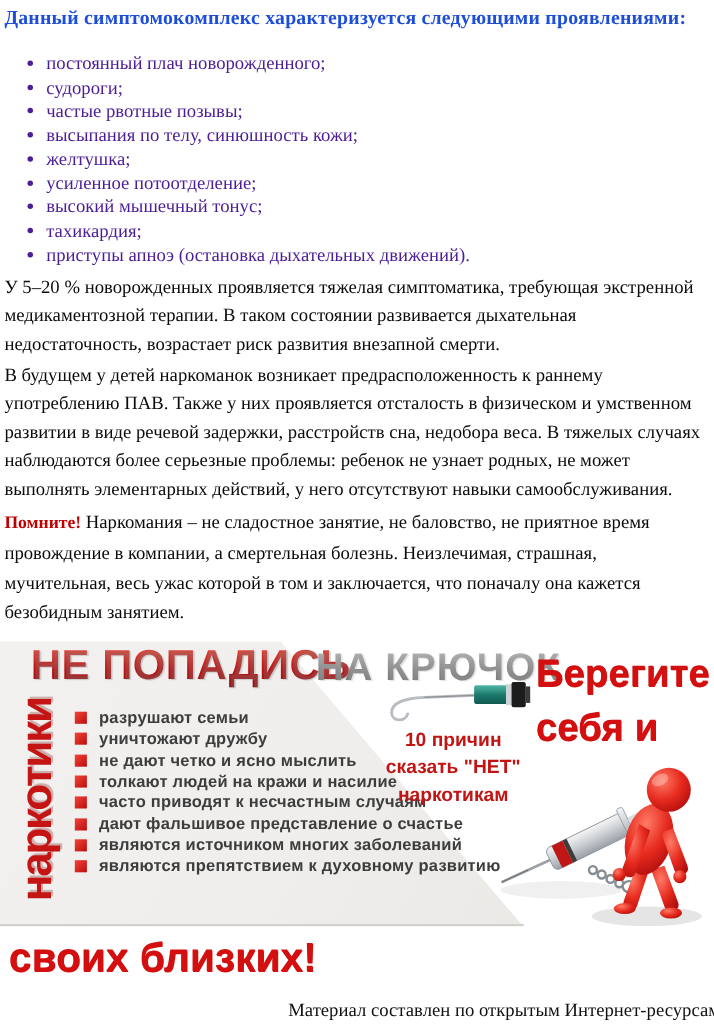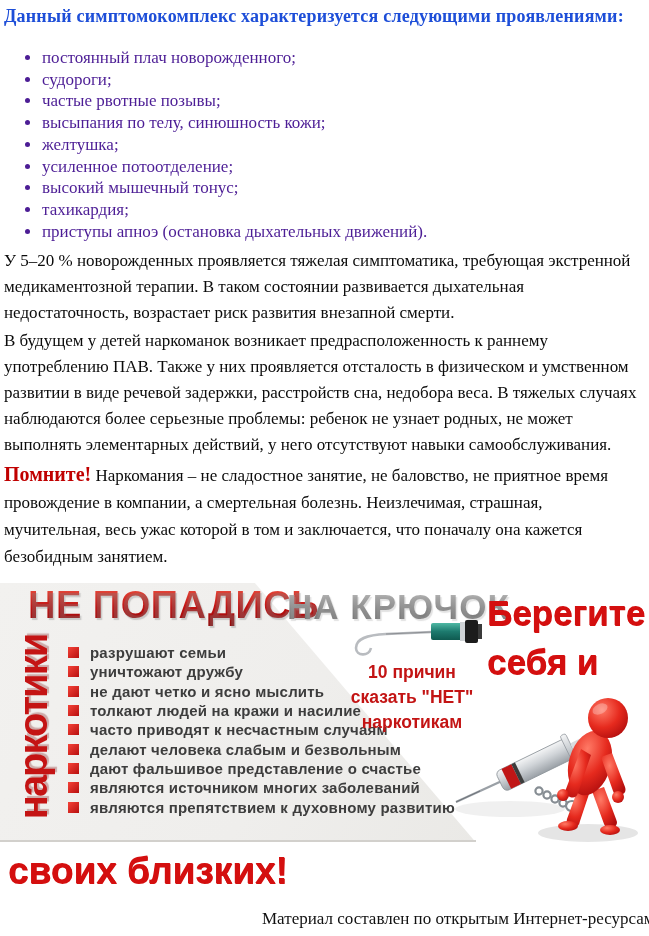--- a/index.html
+++ b/index.html
@@ -16,21 +16,21 @@
   }
   ul.symptoms{
     margin:20px 0 4px 0;padding:0 0 0 38px;list-style:disc outside;
     color:#4c1d95;font-size:17px;
   }
   ul.symptoms li{line-height:21.7px;}
   .para{font-size:17px;line-height:26px;margin:0 0 0 0;color:#0b0b0b;}
   .para.p1{margin-top:6px;}
   .para.p2{margin-top:2px;}
   .para.p3{margin-top:3px;line-height:27px;}
-  .remember{color:#c00000;font-weight:bold;font-size:20px;}
+  .remember{color:#c00000;font-weight:bold;font-size:16px;}
   
   .artwork{position:absolute;left:0;top:583px;width:649px;height:353px;}
   .poster-bg{
     position:absolute;left:0;top:0;width:481px;height:257px;
     background:linear-gradient(120deg,#f2f1ef 0%,#efeeec 60%,#eae9e6 100%);
     clip-path:polygon(0 0,53% 0,98.5% 100%,0 100%);
   }
   .poster-bottomline{
     position:absolute;left:0;top:257px;width:476px;height:2px;background:#d2d0cc;
   }
@@ -131,24 +131,20 @@
         <span class="sq"></span>
         <span>не дают четко и ясно мыслить</span>
       </li>
     <li>
         <span class="sq"></span>
         <span>толкают людей на кражи и насилие</span>
       </li>
     <li>
         <span class="sq"></span>
         <span>часто приводят к несчастным случаям</span>
-      </li>
-    <li>
-        <span class="sq"></span>
-        <span>делают человека слабым и безвольным</span>
       </li>
     <li>
         <span class="sq"></span>
         <span>дают фальшивое представление о счастье</span>
       </li>
     <li>
         <span class="sq"></span>
         <span>являются источником многих заболеваний</span>
       </li>
     <li>

